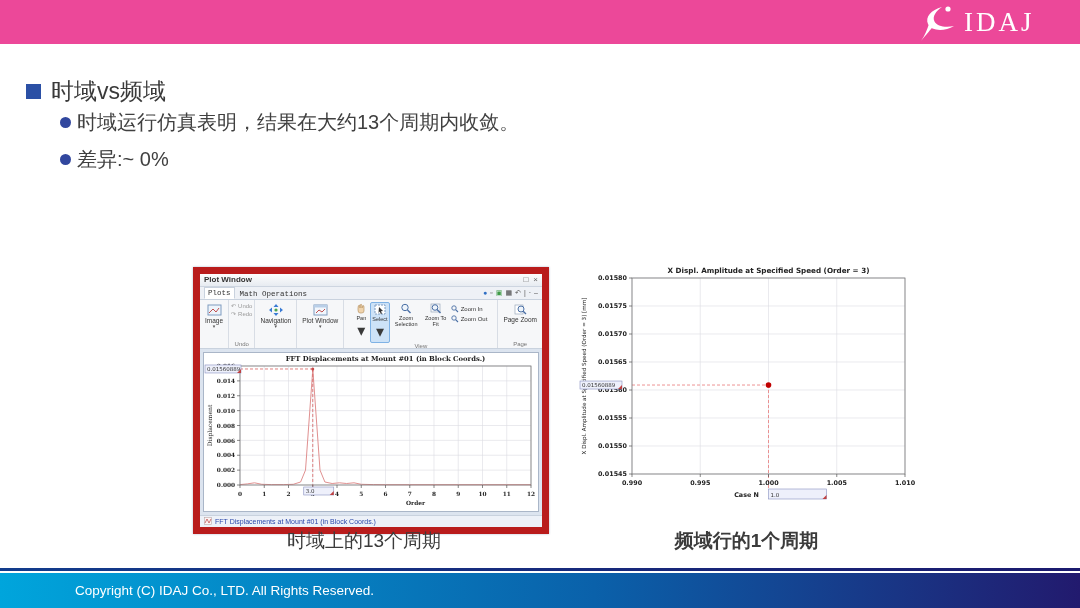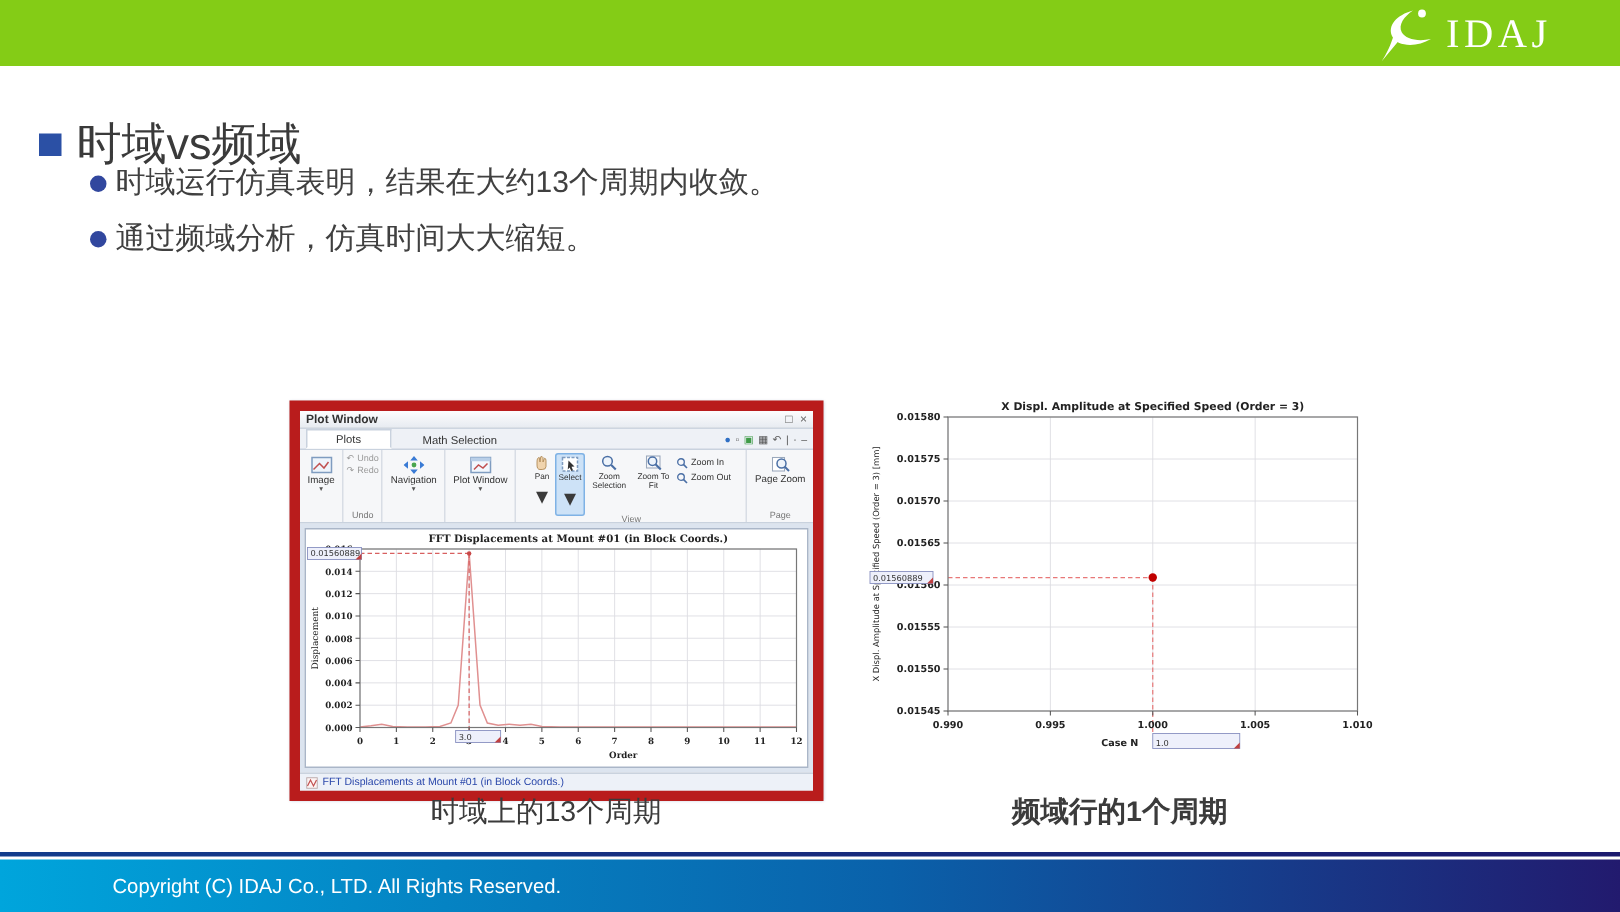--- a/index.html
+++ b/index.html
@@ -1,41 +1,41 @@
 <!DOCTYPE html>
 <html><head>
 <meta charset="utf-8">
 <style>
   html,body{margin:0;padding:0;}
   body{width:1080px;height:608px;position:relative;background:#ffffff;overflow:hidden;
        font-family:"Liberation Sans",sans-serif;color:#3a3a3a;}
 
   
-  .topbar{position:absolute;left:0;top:0;width:1080px;height:44px;background:#84cc16;}
+  .topbar{position:absolute;left:0;top:0;width:1080px;height:44px;background:#ec4899;}
   .logo{position:absolute;right:14px;top:3px;width:150px;height:38px;}
 
   
   .title-row{position:absolute;left:26px;top:76px;display:flex;align-items:center;gap:10px;}
   .title-square{width:15px;height:15px;background:#2b50a5;}
-  .title-text{font-size:30px;color:#3a3a3a;}
+  .title-text{font-size:23px;color:#3a3a3a;}
   .bullets{position:absolute;left:60px;top:110px;list-style:none;margin:0;padding:0;}
   .bullets li{display:flex;align-items:flex-start;margin-bottom:13px;font-size:20px;line-height:24px;color:#404040;}
   .bullets .dot{width:11px;height:11px;border-radius:50%;background:#31479e;margin:7px 6px 0 0;flex:0 0 auto;}
 
   
   .plotwin{position:absolute;left:193px;top:267px;width:342px;height:253px;
            border:7px solid #b91c1c;background:#e5e5e5;box-shadow:0 0 2px rgba(60,90,140,.4);
            display:flex;flex-direction:column;font-family:"Liberation Sans",sans-serif;}
   .pw-titlebar{height:14px;background:linear-gradient(#fdfdfd,#e7ebf1);border-bottom:1px solid #cdd5e0;
                display:flex;align-items:center;padding:0 4px;font-size:8px;color:#333;font-weight:bold;}
   .pw-titlebar .spacer{flex:1;}
   .pw-winbtn{font-size:8px;color:#666;margin-left:5px;font-weight:normal;}
   .pw-tabs{height:14px;display:flex;align-items:flex-end;background:#eef1f6;border-bottom:1px solid #c9d2de;
            padding:0 4px;font-size:7.5px;color:#333;}
-  .pw-tab{padding:1px 19px;margin-right:2px;}
+  .pw-tab{padding:1px 3px;margin-right:2px;font-family:Liberation Mono, monospace;}
   .pw-tab.active{background:#fff;border:1px solid #c9d2de;border-bottom:1px solid #fff;}
   .pw-quick{margin-left:auto;display:flex;align-items:center;gap:3px;font-size:7px;color:#555;padding-bottom:2px;}
   .pw-quick .q-blue{color:#2f6fc4;} .pw-quick .q-green{color:#3f9b47;} .pw-quick .q-dark{color:#444;}
   .ribbon{height:48px;background:#f6f7f9;border-bottom:1px solid #c9d2de;display:flex;align-items:stretch;}
   .rgroup{display:flex;flex-direction:column;align-items:center;border-right:1px solid #d8dde5;padding:2px 2px 0 2px;}
   .rgroup .gcap{font-size:6px;color:#777;margin-top:auto;padding-bottom:1px;}
   .bigbtn{display:flex;flex-direction:column;align-items:center;justify-content:flex-start;padding:2px 3px;}
   .bigbtn .blabel{font-size:6.5px;color:#333;margin-top:1px;white-space:nowrap;}
   .bigbtn .arr{font-size:5px;color:#555;line-height:4px;}
   .minirow{display:flex;align-items:center;gap:2px;font-size:6px;color:#9a9a9a;line-height:8px;white-space:nowrap;}
@@ -85,34 +85,34 @@
   <span class="title-text">时域vs频域</span>
 </div>
 
 <ul class="bullets">
   <li>
       <span class="dot"></span>
       <span>时域运行仿真表明，结果在大约13个周期内收敛。</span>
     </li>
   <li>
       <span class="dot"></span>
-      <span>通过频域分析，仿真时间大大缩短。</span>
+      <span>差异:~ 0%</span>
     </li>
 </ul>
 
 <div class="plotwin">
   <div class="pw-titlebar">
     <span>Plot Window</span>
     <span class="spacer"></span>
     <span class="pw-winbtn">□</span>
     <span class="pw-winbtn">×</span>
   </div>
   <div class="pw-tabs">
     <span class="pw-tab active">Plots</span>
-    <span class="pw-tab">Math Selection</span>
+    <span class="pw-tab">Math Operations</span>
     <span class="pw-quick">
       <span class="q-blue">●</span>
       <span>▫</span>
       <span class="q-green">▣</span>
       <span class="q-dark">▦</span>
       <span>↶</span>
       <span>|</span>
       <span>·</span>
       <span>–</span>
     </span>

